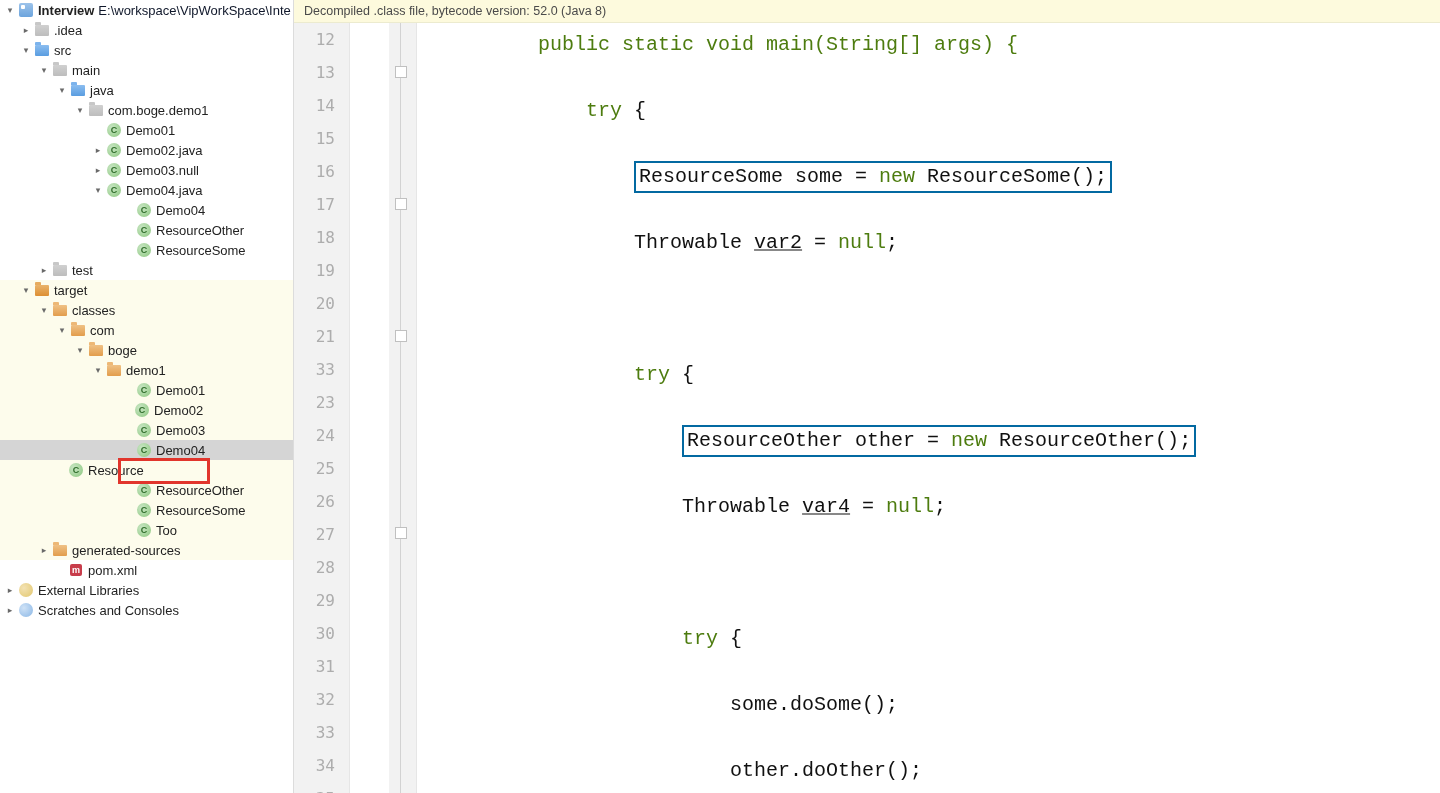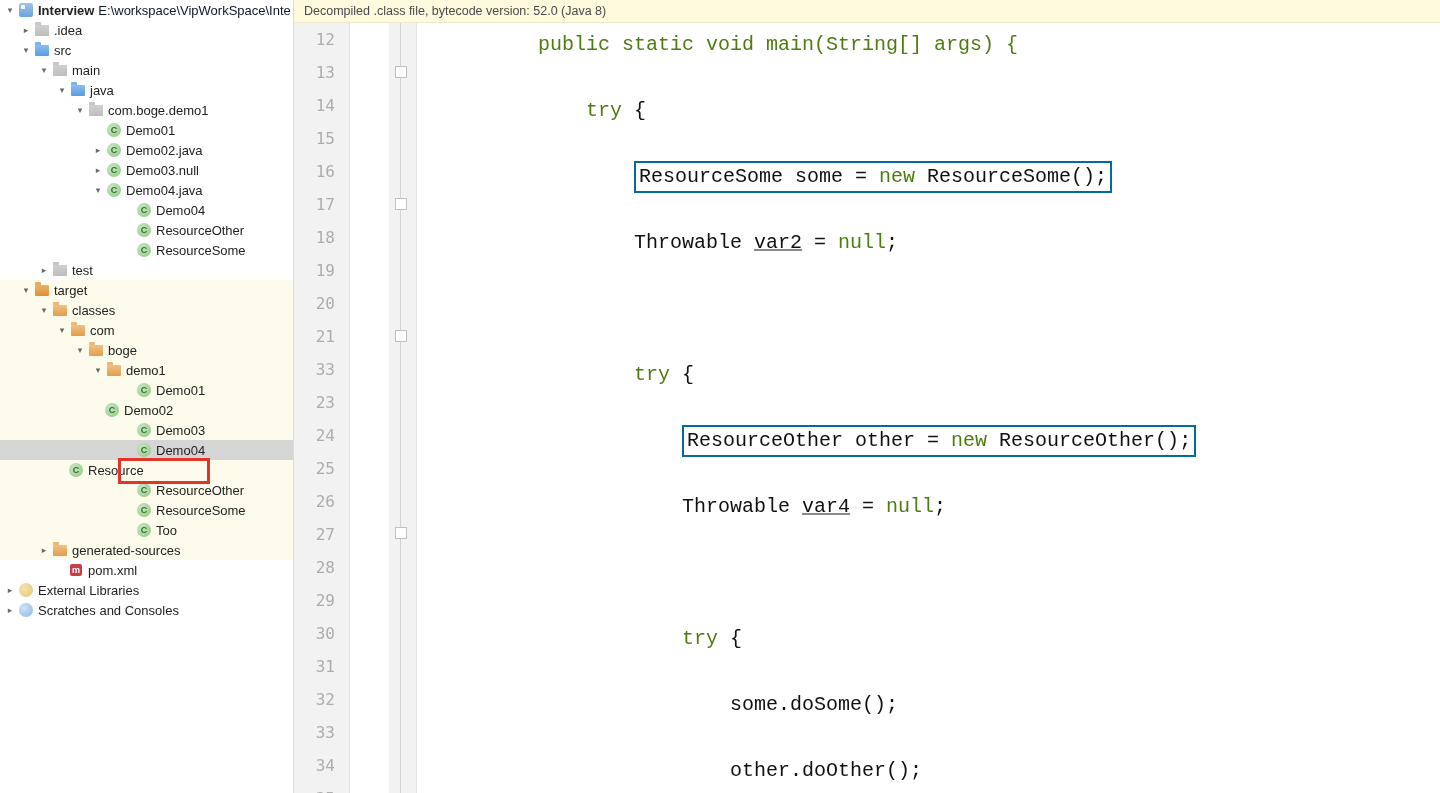--- a/index.html
+++ b/index.html
@@ -190,21 +190,21 @@
         </span>
       <span class="label">demo1</span>
     </div>
     <div class="tree-row yellowish" style="padding-left:122px;">
         <span class="chev none">▸</span>
         <span class="ico">
           <span class="cicon cls"></span>
         </span>
         <span class="label">Demo01</span>
       </div>
-    <div class="tree-row yellowish" style="padding-left:90px;">
+    <div class="tree-row yellowish" style="padding-left:120px;">
         <span class="chev none">▸</span>
         <span class="ico">
           <span class="cicon cls"></span>
         </span>
         <span class="label">Demo02</span>
       </div>
     <div class="tree-row yellowish" style="padding-left:122px;">
         <span class="chev none">▸</span>
         <span class="ico">
           <span class="cicon cls"></span>

